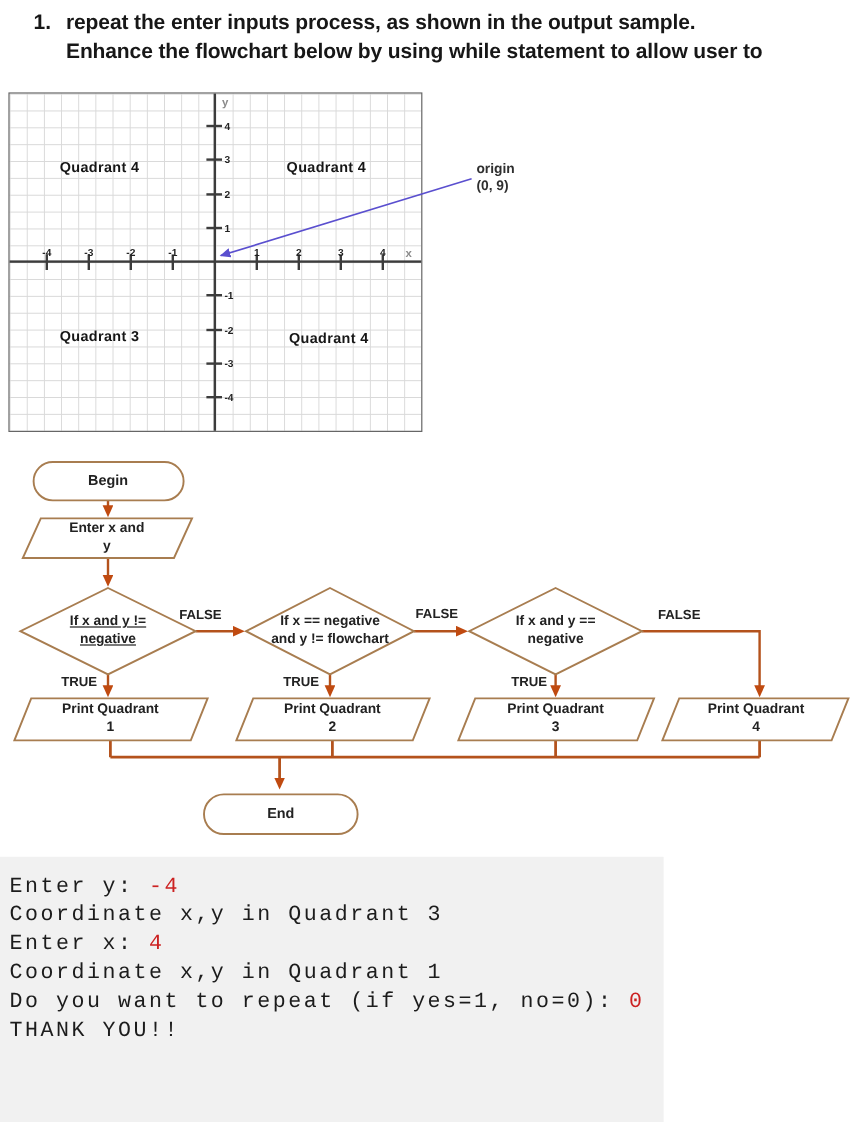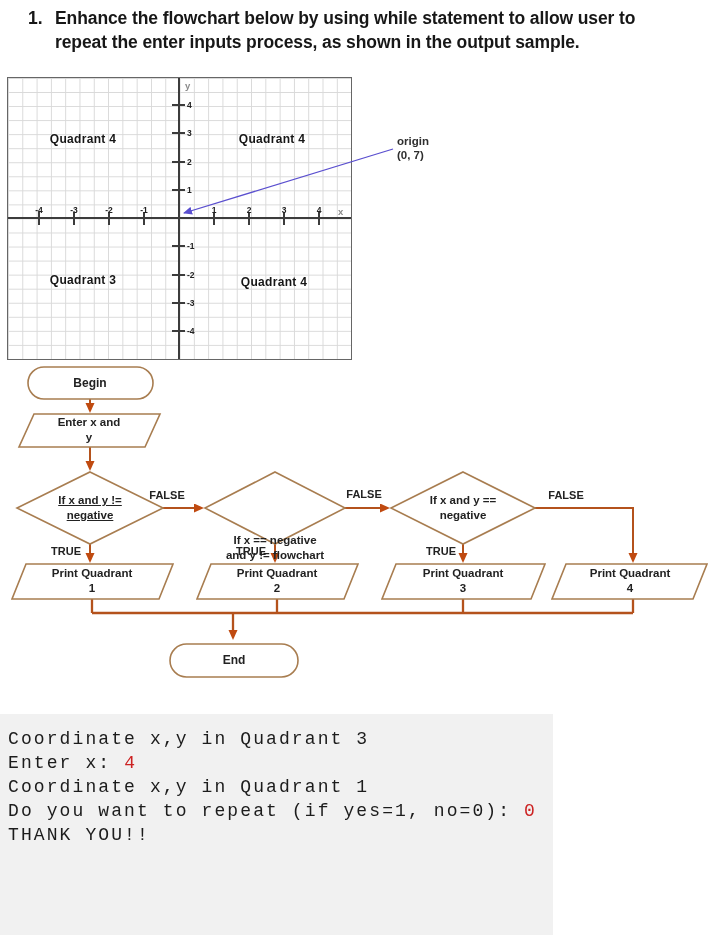--- a/index.html
+++ b/index.html
@@ -21,21 +21,21 @@
   .haxis{position:absolute;left:0;top:139px;width:343px;height:2px;background:var(--axis);}
   .xtick{position:absolute;width:2px;height:13px;top:134px;background:var(--axis);}
   .ytick{position:absolute;width:13px;height:2px;left:164px;background:var(--axis);}
   .xlab{position:absolute;top:127px;font-size:8.5px;font-weight:700;color:#222;transform:translateX(-50%);}
   .ylab{position:absolute;left:179px;font-size:8.5px;font-weight:700;color:#222;}
   .axletter{position:absolute;font-size:9.5px;font-weight:700;color:#8a8a8a;}
   .quad{position:absolute;font-size:12px;font-weight:700;color:#161616;transform:translate(-50%,-50%);white-space:nowrap;letter-spacing:0.3px;}
   .origin-label{position:absolute;left:397px;top:134px;font-size:11.5px;font-weight:600;color:#2f2f2f;line-height:14px;}
   .ann-svg{position:absolute;left:0;top:0;width:721px;height:380px;pointer-events:none;}
   
-  .flow{position:absolute;left:0;top:360px;width:593px;height:330px;}
+  .flow{position:absolute;left:0;top:378px;width:593px;height:330px;}
   .flow svg{position:absolute;left:0;top:0;}
   .fshape{fill:#ffffff;stroke:var(--shape);stroke-width:1.6;}
   .fline{fill:none;stroke:var(--conn);stroke-width:2;}
   .fline-thick{fill:none;stroke:var(--conn);stroke-width:2.3;}
   .ah-fill{fill:var(--ahead);}
   .ntext{position:absolute;color:#222;font-size:11.5px;font-weight:600;line-height:15px;
          text-align:center;transform:translate(-50%,-50%);white-space:nowrap;}
   .elabel{position:absolute;color:#222;font-size:11px;font-weight:700;transform:translate(-50%,-50%);white-space:nowrap;}
   
   .console{position:absolute;left:0;top:714px;width:553px;height:221px;background:var(--consbg);
@@ -43,22 +43,22 @@
            color:#1c1c1c;padding:13px 0 0 8px;box-sizing:border-box;}
   .cline{height:24px;line-height:24px;white-space:pre;}
   .cline .val{color:var(--cred);}
 </style>
 </head>
 <body>
 
 <div class="title">
   <div class="num">1.</div>
   <div>
+    <div>repeat the enter inputs process, as shown in the output sample.</div>
     <div>Enhance the flowchart below by using while statement to allow user to</div>
-    <div>repeat the enter inputs process, as shown in the output sample.</div>
   </div>
 </div>
 
 <div class="graph">
   <div class="vaxis"></div>
   <div class="haxis"></div>
   <div>
       <div class="xtick" style="left: 30px;"></div>
       <div class="xlab" style="left: 31px;">-4</div>
       <div class="xtick" style="left: 65px;"></div>
@@ -97,21 +97,21 @@
   <div class="axletter" style="left:177px;top:2px;">y</div>
   <div class="axletter" style="left:330px;top:128px;">x</div>
   <div class="quad" style="left:75px;top:61px;">Quadrant 4</div>
   <div class="quad" style="left:264px;top:61px;">Quadrant 4</div>
   <div class="quad" style="left:75px;top:202px;">Quadrant 3</div>
   <div class="quad" style="left:266px;top:204px;">Quadrant 4</div>
 </div>
 
 <div class="origin-label">
   <div>origin</div>
-  <div>(0, 7)</div>
+  <div>(0, 9)</div>
 </div>
 <svg class="ann-svg">
   <defs>
     <marker id="vah" markerUnits="userSpaceOnUse" markerWidth="9" markerHeight="8" refX="8" refY="4" orient="auto">
       <path d="M0,0 L9,4 L0,8 Z" style="fill:var(--annarrow);"></path>
     </marker>
   </defs>
   <line x1="393" y1="149" x2="184" y2="213" style="stroke:var(--annarrow);stroke-width:1.3;" marker-end="url(#vah)"></line>
 </svg>
 
@@ -148,21 +148,21 @@
 
   <div class="ntext" style="left:90px;top:23px;font-size:12px;">Begin</div>
   <div class="ntext" style="left:89px;top:70px;">
     <div>Enter x and</div>
     <div>y</div>
   </div>
   <div class="ntext" style="left:90px;top:148px;text-decoration:underline;">
     <div>If x and y !=</div>
     <div>negative</div>
   </div>
-  <div class="ntext" style="left:275px;top:148px;margin-top:40px;">
+  <div class="ntext" style="left:275px;top:148px;">
     <div>If x == negative</div>
     <div>and y != flowchart</div>
   </div>
   <div class="ntext" style="left:463px;top:148px;">
     <div>If x and y ==</div>
     <div>negative</div>
   </div>
   <div class="ntext" style="left:92px;top:221px;">
     <div>Print Quadrant</div>
     <div>1</div>
@@ -183,18 +183,19 @@
 
   <div class="elabel" style="left:66px;top:191px;">TRUE</div>
   <div class="elabel" style="left:251px;top:191px;">TRUE</div>
   <div class="elabel" style="left:441px;top:191px;">TRUE</div>
   <div class="elabel" style="left:167px;top:135px;">FALSE</div>
   <div class="elabel" style="left:364px;top:134px;">FALSE</div>
   <div class="elabel" style="left:566px;top:135px;">FALSE</div>
 </div>
 
 <div class="console">
+  <div class="cline"><span>Enter y: </span><span class="val">-4</span></div>
   <div class="cline"><span>Coordinate x,y in Quadrant 3</span><span class="val"></span></div>
   <div class="cline"><span>Enter x: </span><span class="val">4</span></div>
   <div class="cline"><span>Coordinate x,y in Quadrant 1</span><span class="val"></span></div>
   <div class="cline"><span>Do you want to repeat (if yes=1, no=0): </span><span class="val">0</span></div>
   <div class="cline"><span>THANK YOU!!</span><span class="val"></span></div>
 </div>
 
 </body></html>

